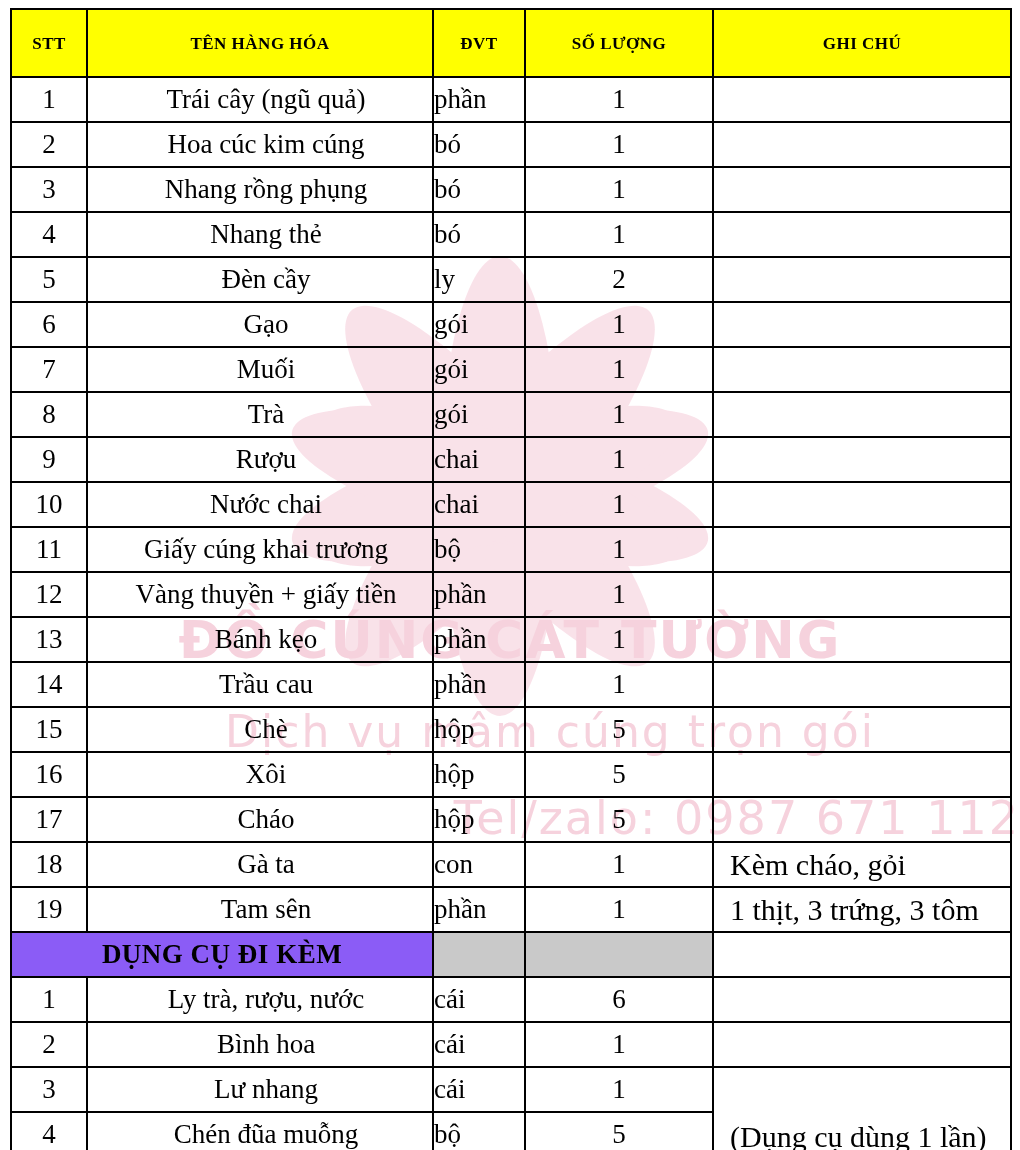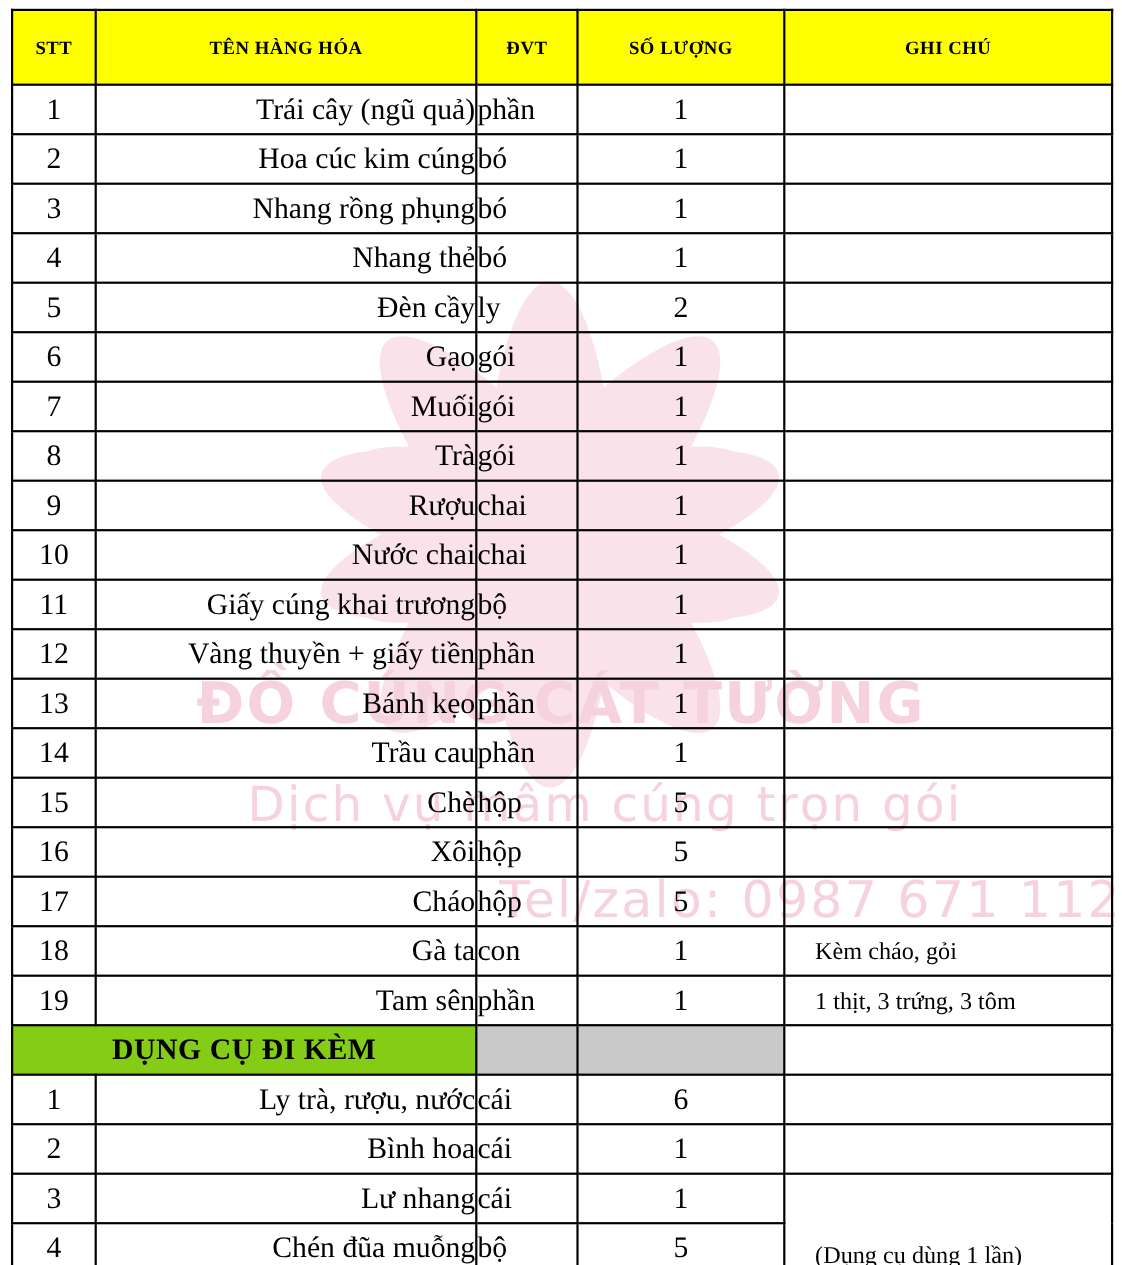--- a/index.html
+++ b/index.html
@@ -66,27 +66,27 @@
     height: 62px;
     padding: 2px 4px;
   }
   col.c-stt    { width: 76px; }
   col.c-name   { width: 346px; }
   col.c-unit   { width: 92px; }
   col.c-qty    { width: 188px; }
   col.c-note   { width: 298px; }
 
   td.stt  { text-align: center; }
-  td.name { text-align: right; padding-left: 12px; }
+  td.name { text-align: center; padding-left: 12px; }
   td.unit { }
   td.qty  { text-align: center; }
-  td.note { text-align: left; padding-left: 27px; font-size: 22px; }
+  td.note { text-align: left; padding-left: 16px; font-size: 30px; }
 
   tr.section td.section-title {
-    background: #84cc16;
+    background: #8b5cf6;
     font-weight: bold;
     text-align: center;
     font-size: 27px;
     letter-spacing: 0.5px;
   }
   tr.section td.section-blank {
     background: #c9c9c9;
   }
   tr.section td.section-empty {
     background: #ffffff;

